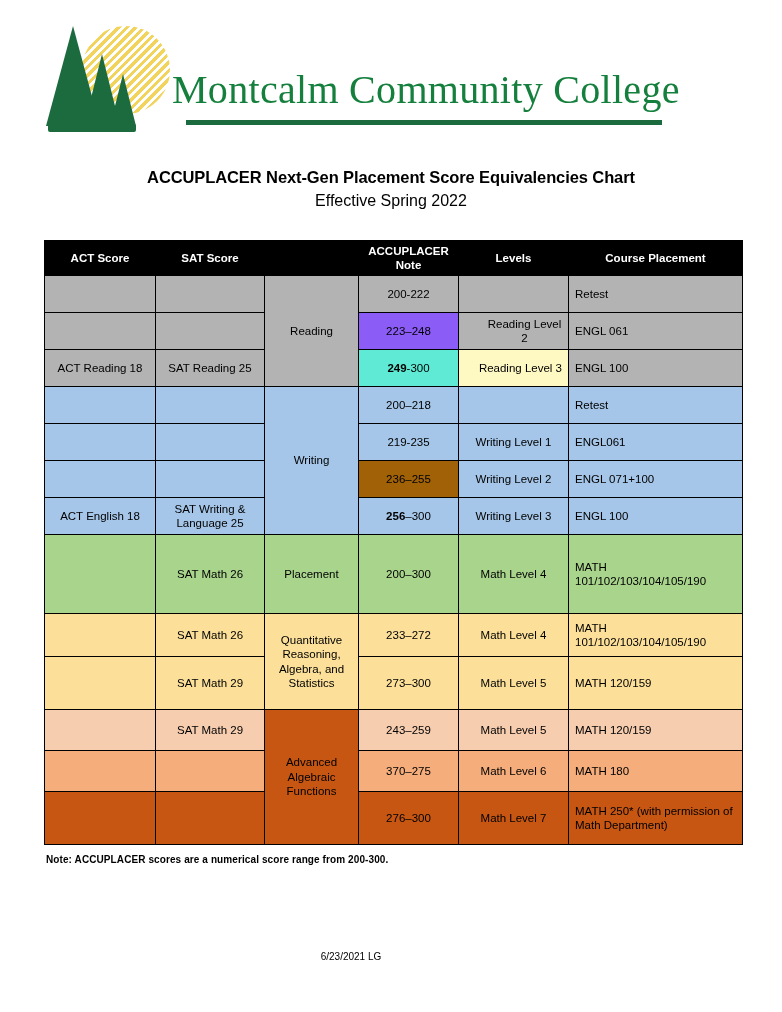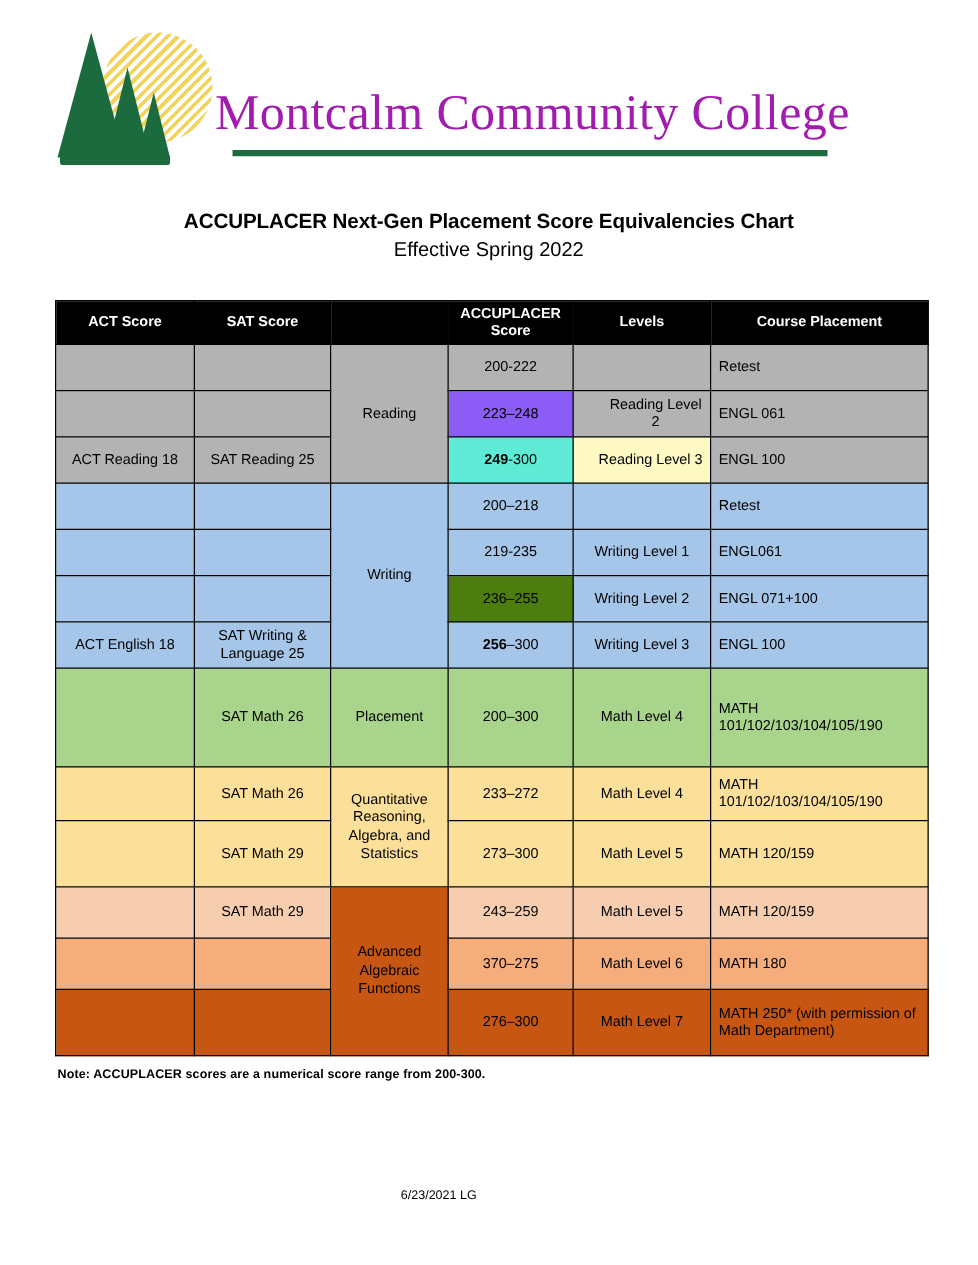--- a/index.html
+++ b/index.html
@@ -76,21 +76,21 @@
     background: #1c6b3f;
     border-radius: 2px;
   }
   .logo-wordmark {
     position: absolute;
     left: 172px;
     top: 66px;
     font-family: "Liberation Serif", serif;
     font-size: 40px;
     letter-spacing: 0.3px;
-    color: #a21caf;
+    color: #15803d;
     white-space: nowrap;
   }
   .logo-rule {
     position: absolute;
     left: 186px;
     top: 120px;
     width: 476px;
     height: 5px;
     background: #1c6b3f;
   }
@@ -202,21 +202,21 @@
       <col style="width:110px">
       <col style="width:174px">
     </colgroup>
     <thead>
       <tr>
         <th>ACT Score</th>
         <th>SAT Score</th>
         <th></th>
         <th>
           <span>ACCUPLACER</span><br>
-          <span>Score</span>
+          <span>Note</span>
         </th>
         <th>Levels</th>
         <th>Course Placement</th>
       </tr>
     </thead>
     <tbody id="chart-body">
         <tr class="band-top">
           <td class="center" style="background: rgb(179, 179, 179); height: 36px;"></td>
           <td class="center" style="background: rgb(179, 179, 179); height: 36px;"></td>
           <td class="subject" rowspan="3" style="background: rgb(179, 179, 179);">Reading</td>
@@ -249,21 +249,21 @@
         <tr>
           <td class="center" style="background: rgb(165, 198, 232); height: 36px;"></td>
           <td class="center" style="background: rgb(165, 198, 232); height: 36px;"></td>
           <td class="center" style="background: rgb(165, 198, 232); height: 36px;">219-235</td>
           <td class="center" style="background: rgb(165, 198, 232); height: 36px;">Writing Level 1</td>
           <td class="left" style="background: rgb(165, 198, 232); height: 36px;">ENGL061</td>
         </tr>
         <tr>
           <td class="center" style="background: rgb(165, 198, 232); height: 36px;"></td>
           <td class="center" style="background: rgb(165, 198, 232); height: 36px;"></td>
-          <td class="center" style="background: #4d7c0f; height: 36px;">236–255</td>
+          <td class="center" style="background: #a16207; height: 36px;">236–255</td>
           <td class="center" style="background: rgb(165, 198, 232); height: 36px; margin-top: 25px;">Writing Level 2</td>
           <td class="left" style="background: rgb(165, 198, 232); height: 36px;">ENGL 071+100</td>
         </tr>
         <tr class=" band-bottom">
           <td class="center" style="background: rgb(165, 198, 232); height: 36px;">ACT English 18</td>
           <td class="center" style="background: rgb(165, 198, 232); height: 36px;">SAT Writing &amp; Language 25</td>
           <td class="center" style="background: rgb(165, 198, 232); height: 36px;"><b class="bold-score">256</b>–300</td>
           <td class="center" style="background: rgb(165, 198, 232); height: 36px;">Writing Level 3</td>
           <td class="left" style="background: rgb(165, 198, 232); height: 36px;">ENGL 100</td>
         </tr>

